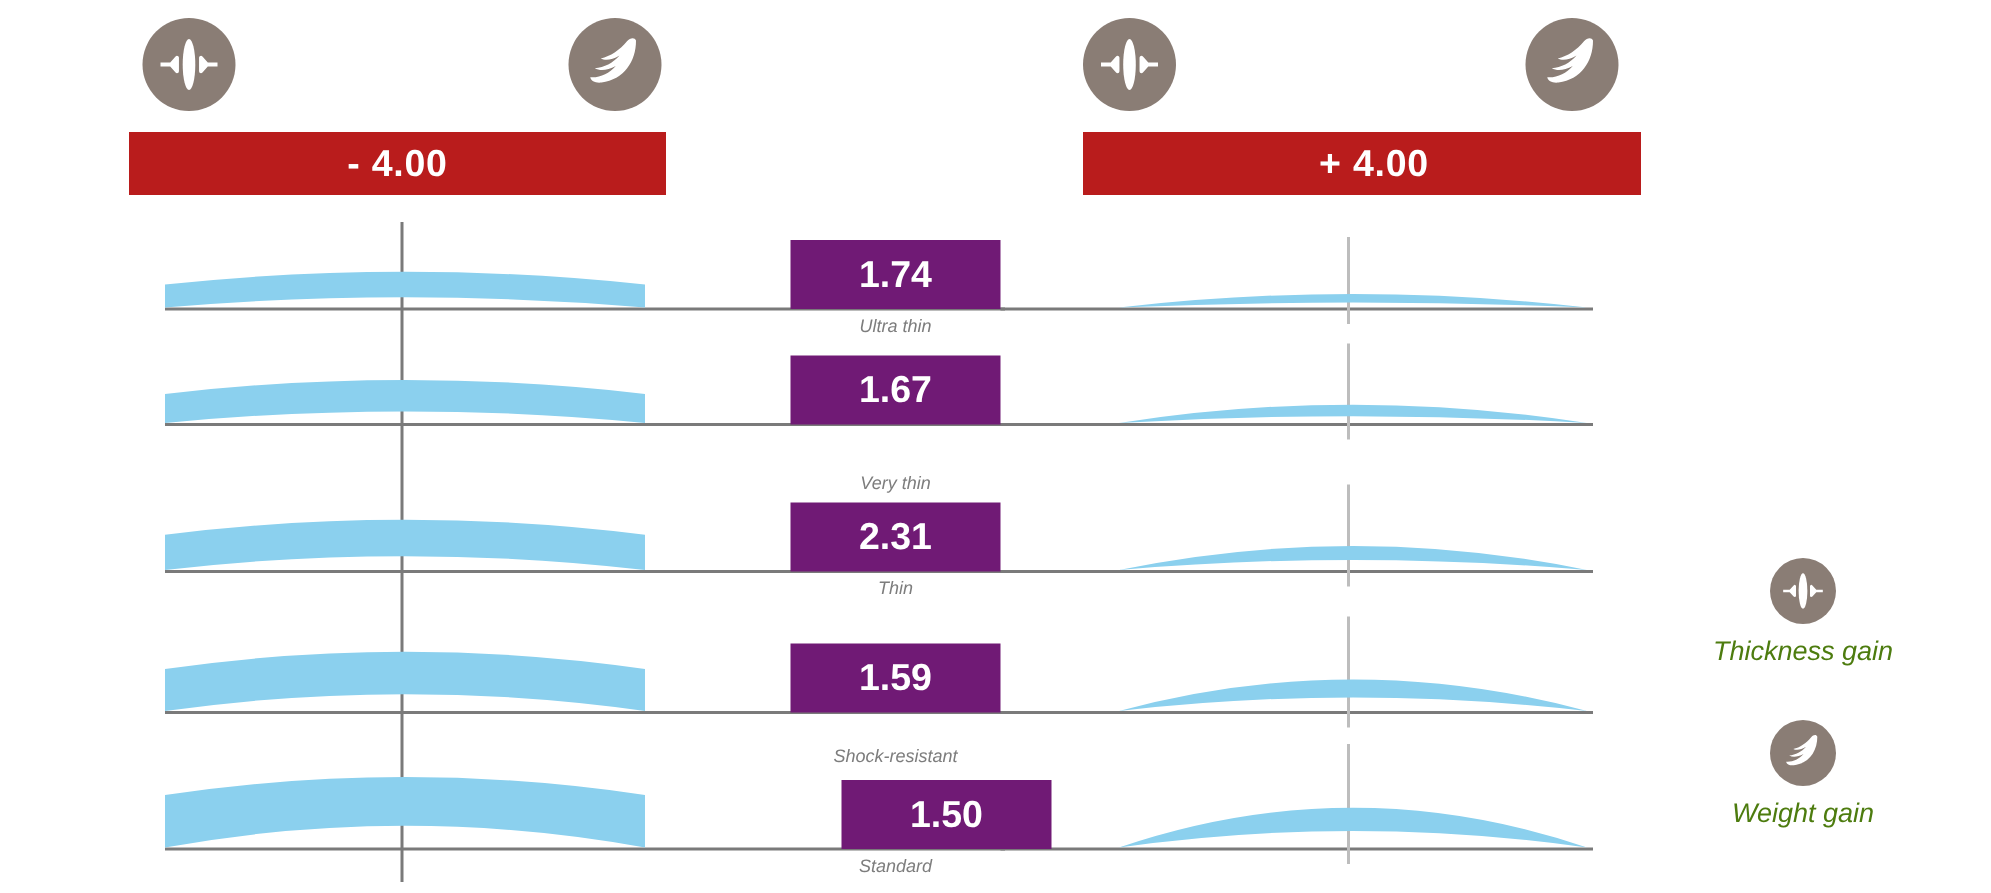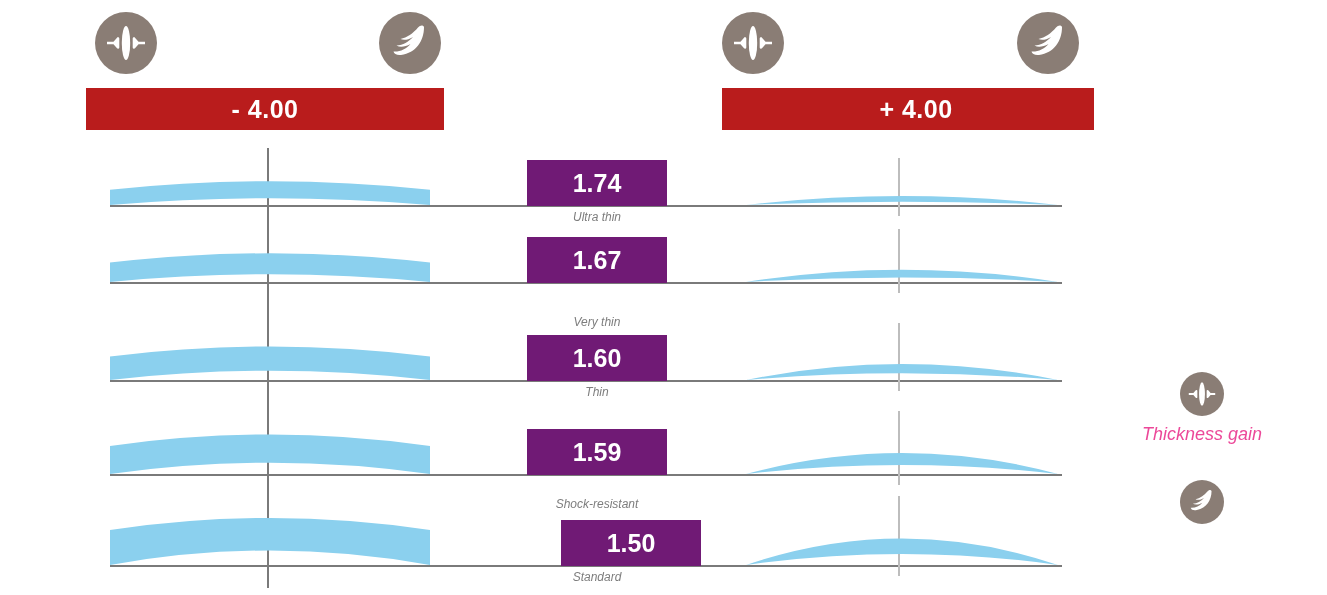--- a/index.html
+++ b/index.html
@@ -120,21 +120,21 @@
     border-radius: 50%;
     background: #8a7d75;
     margin: 0 auto 8px auto;
     display: flex;
     align-items: center;
     justify-content: center;
   }
   .legend-label {
     font-size: 18px;
     font-style: italic;
-    color: #ec4899;
+    color: #4d7c0f;
     white-space: nowrap;
   }
 </style>
 </head>
 <body>
 
 <div class="stage">
 
   <div class="icon-circle" style="left:95px; top:12px;">
     <svg width="46" height="46" viewBox="0 0 46 46" aria-hidden="true">
@@ -210,21 +210,21 @@
     <div class="axis-seg" style="left:898px; top:-12px; height:68px;"></div>
 
     <svg class="lens" style="left:110px; top:-10px; width:320px; height:58px;" viewBox="0 0 320 58" preserveAspectRatio="none">
       <path d="M0 31.5 Q160 11.5 320 31.5 L320 55 Q160 36.5 0 55 Z" fill="#8bd0ee"></path>
     </svg>
 
     <svg class="lens" style="left:742px; top:-10px; width:320px; height:58px;" viewBox="0 0 320 58" preserveAspectRatio="none">
       <path d="M4 55 Q160 23.0 316 55 Q160 41.5 4 55 Z" fill="#8bd0ee"></path>
     </svg>
 
-    <div class="badge" style="top:0px;">1.60</div>
+    <div class="badge" style="top:0px;">2.31</div>
     <div class="badge-caption" style="top:50px;font-style:italic;">Thin</div>
   </div>
 
   <div class="row" style="top:429px;">
     <div class="baseline left" style="top:45px;"></div>
     <div class="baseline right" style="top:45px;"></div>
     <div class="axis-seg" style="left:898px; top:-18px; height:74px;"></div>
 
     <svg class="lens" style="left:110px; top:-16px; width:320px; height:64px;" viewBox="0 0 320 64" preserveAspectRatio="none">
       <path d="M0 33.0 Q160 10.0 320 33.0 L320 61 Q160 38.5 0 61 Z" fill="#8bd0ee"></path>
@@ -265,15 +265,16 @@
     </div>
     <div class="legend-label">Thickness gain</div>
   </div>
 
   <div class="legend-item" style="left:1082px; top:480px;">
     <div class="legend-icon">
       <svg width="30" height="30" viewBox="0 0 44 44" aria-hidden="true">
         <path d="M36 6 C36 20, 28 32, 13 34 C9 34.5, 6 33, 5.5 30.5 C12 31, 18 28, 22.5 23 C17 26, 12 26.5, 8.5 24.5 C15 24, 20.5 21, 25 16 C20 19, 15.5 19.5, 12.5 18 C19 16.5, 25 12.5, 30 6.5 C32 4.2, 35 3.5, 36 6 Z" fill="#ffffff"></path>
       </svg>
     </div>
+    <div class="legend-label">Weight gain</div>
   </div>
 
 </div>
 
 </body></html>

